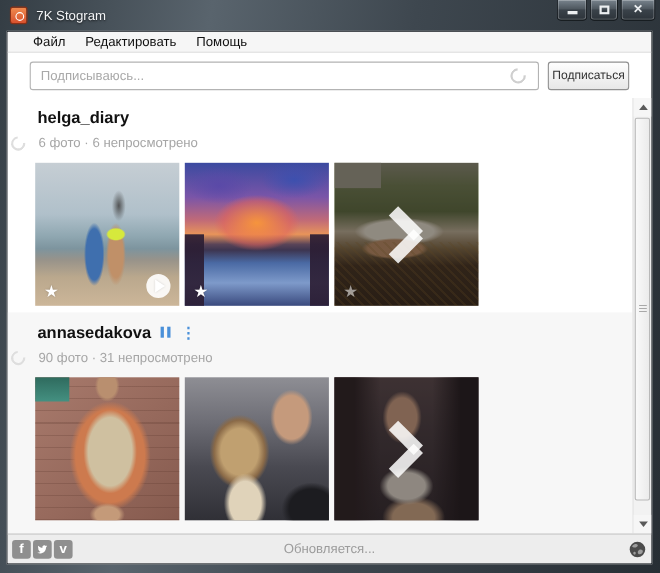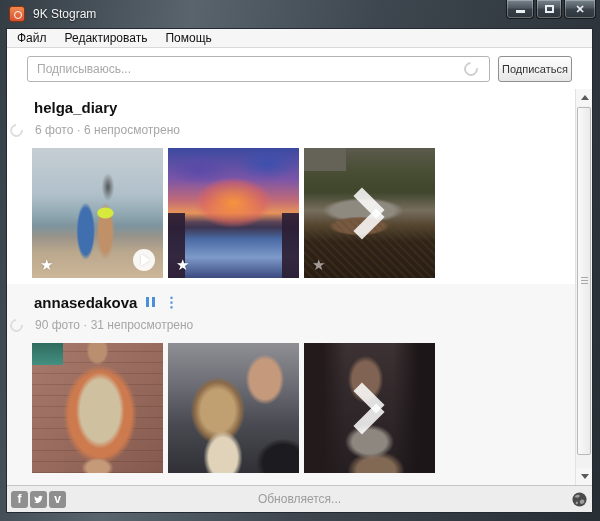--- a/index.html
+++ b/index.html
@@ -24,21 +24,21 @@
   .wbtn.min { width:28px; } .wbtn.max { width:26px; } .wbtn.close { width:32px; }
   .glyph-min { width:9px; height:3px; background:#eceff1; margin-top:4px; }
   .glyph-max { width:9px; height:8px; border:2px solid #eceff1; }
   .glyph-close { color:#eceff1; font-size:11px; font-weight:bold; line-height:1; }
 
   
   .client { position:absolute; left:6px; top:28px; right:7px; bottom:8px;
     background:#fff; display:flex; flex-direction:column; border:1px solid #23292e; }
 
   .menubar { height:19px; background:#f6f6f6; border-bottom:1px solid #d9d9d9;
-    display:flex; align-items:center; font-size:12px; color:#111; padding-left:1px; flex:0 0 auto; }
+    display:flex; align-items:center; font-size:12px; color:#111; padding-left:14px; flex:0 0 auto; }
   .menu-item { padding:0 9px; cursor:default; }
 
   .searchrow { height:41px; background:#fff; display:flex; align-items:center;
     padding:0 20px; gap:8px; flex:0 0 auto; }
   .search-box { position:relative; flex:1; }
   .search-box input { width:100%; height:26px; border:1px solid #b3b3b3; border-radius:3px;
     padding:0 34px 0 9px; font-size:12px; color:#333; font-family:"Liberation Sans",sans-serif; outline:none; }
   .search-box input::placeholder { color:#a9a9a9; }
   .spin { position:absolute; right:12px; top:6px; width:14px; height:14px; border-radius:50%;
     border:2px solid #cfcfcf; border-top-color:transparent; transform:rotate(40deg); }
@@ -143,21 +143,21 @@
   .status-text { position:absolute; left:0; right:0; text-align:center; font-size:12px; color:#9c9c9c; }
   .globe { margin-left:auto; width:17px; height:17px; cursor:pointer; z-index:1; }
 </style>
 </head>
 <body>
 
 <div class="window">
 
   <div class="titlebar">
     <div class="app-icon"></div>
-    <span class="win-title">9K Stogram</span>
+    <span class="win-title">7K Stogram</span>
     <div class="win-buttons">
       <div class="wbtn min">
           <span class="glyph-min"></span>
         </div>
       <div class="wbtn max">
           <span class="glyph-max"></span>
         </div>
       <div class="wbtn close">
           <span class="glyph-close">✕</span>
         </div>

